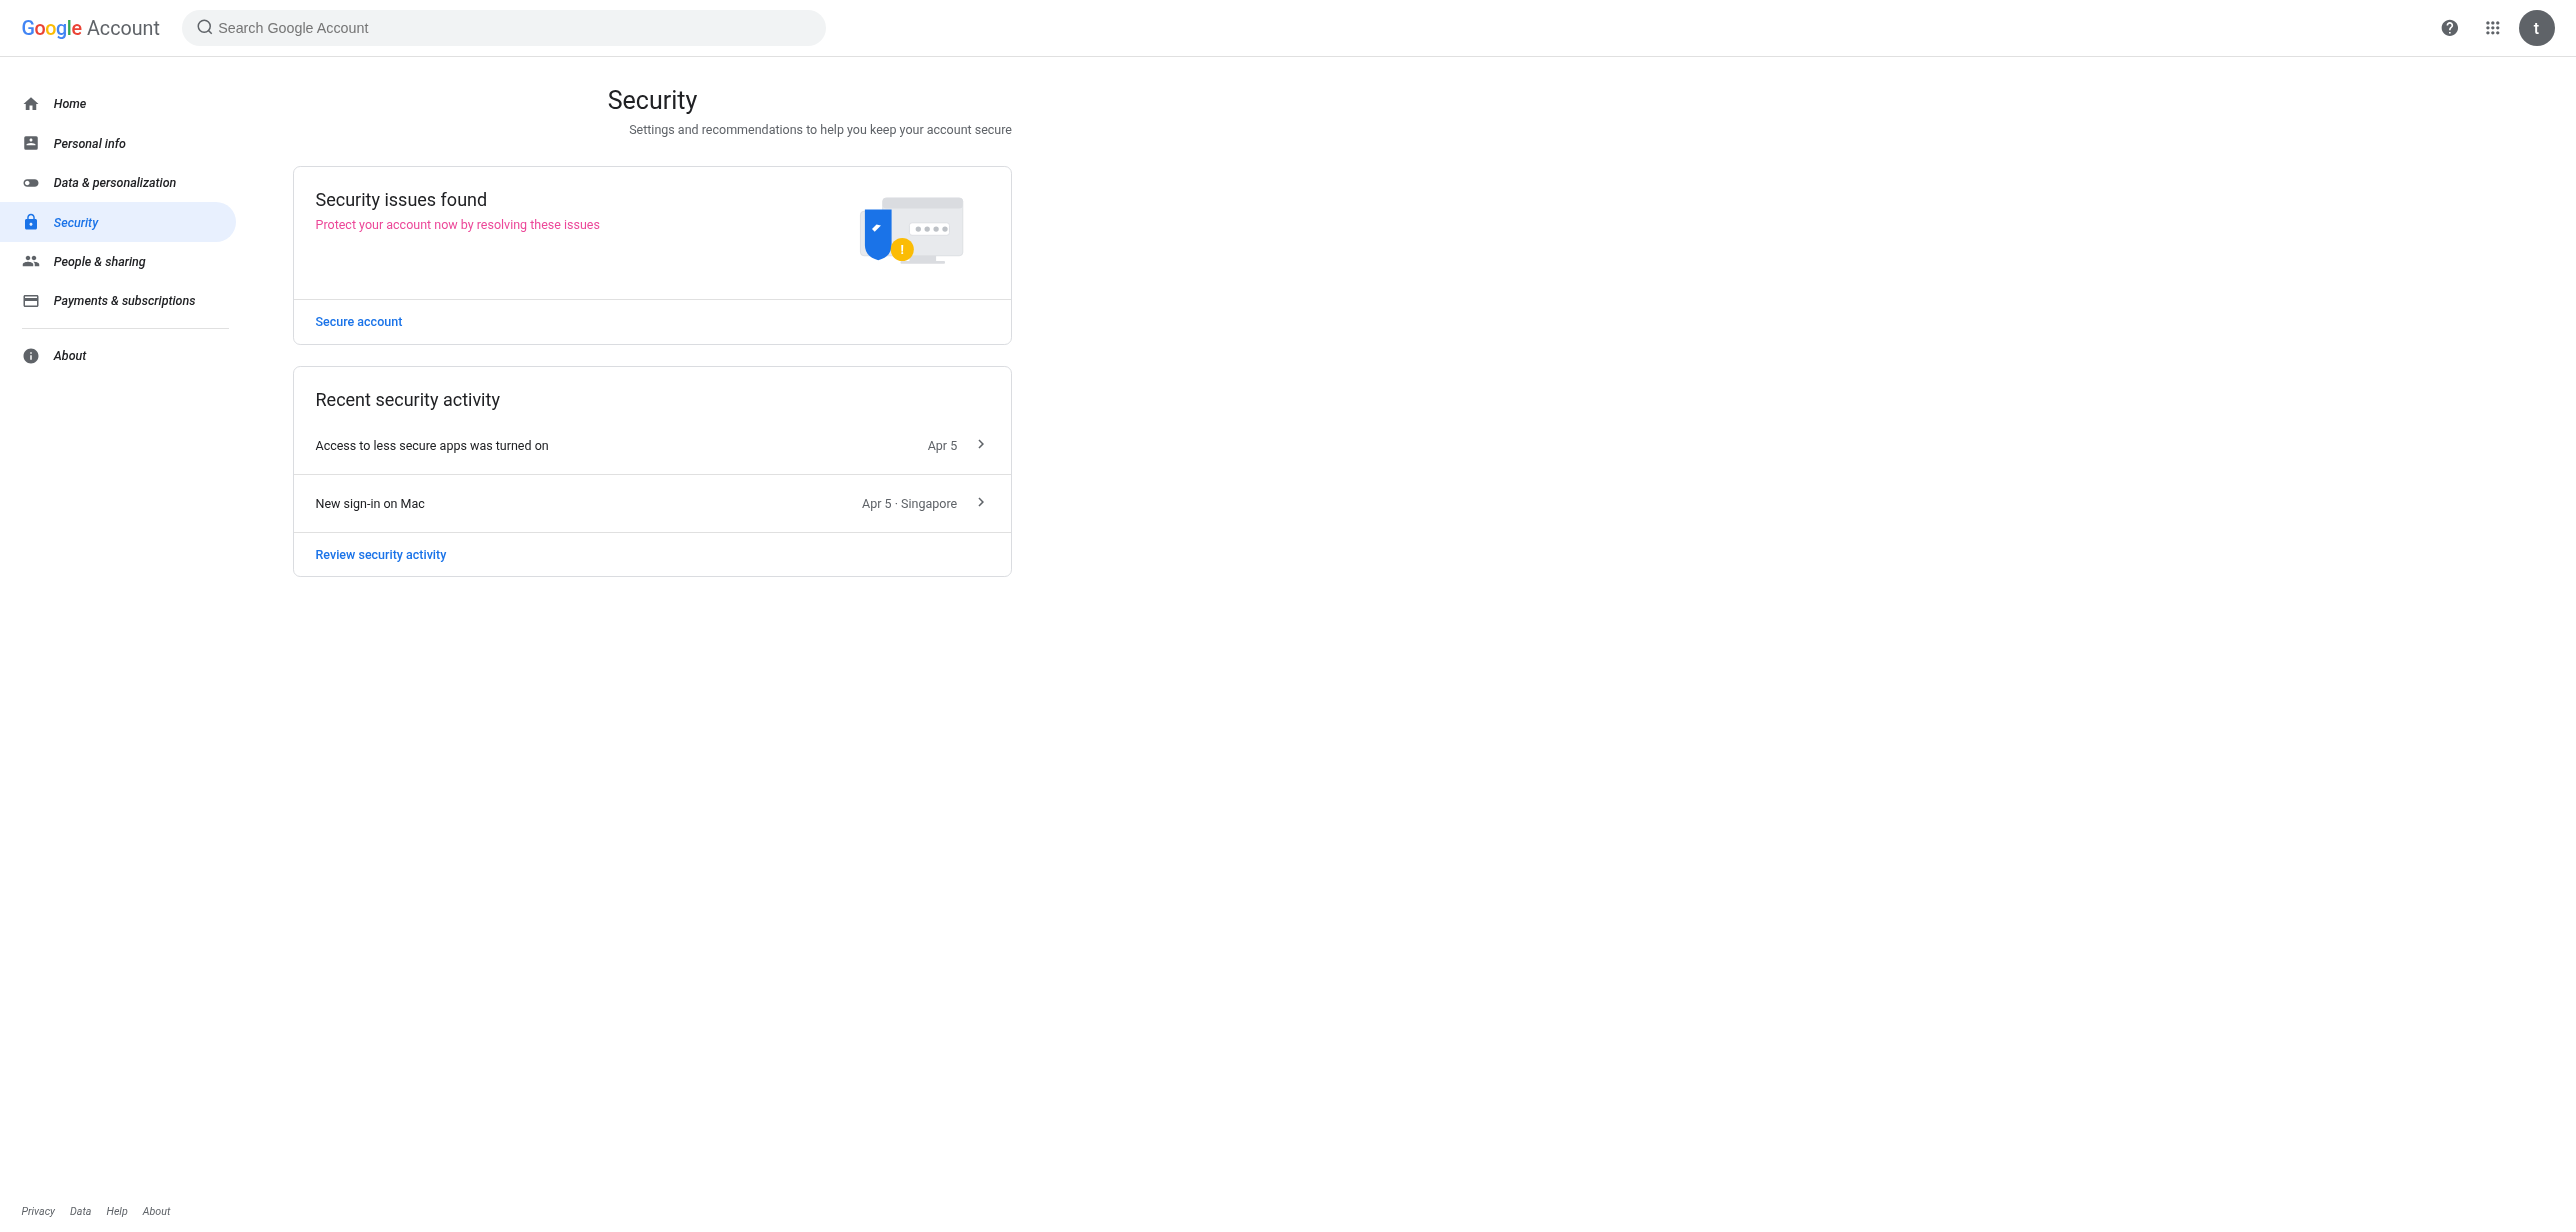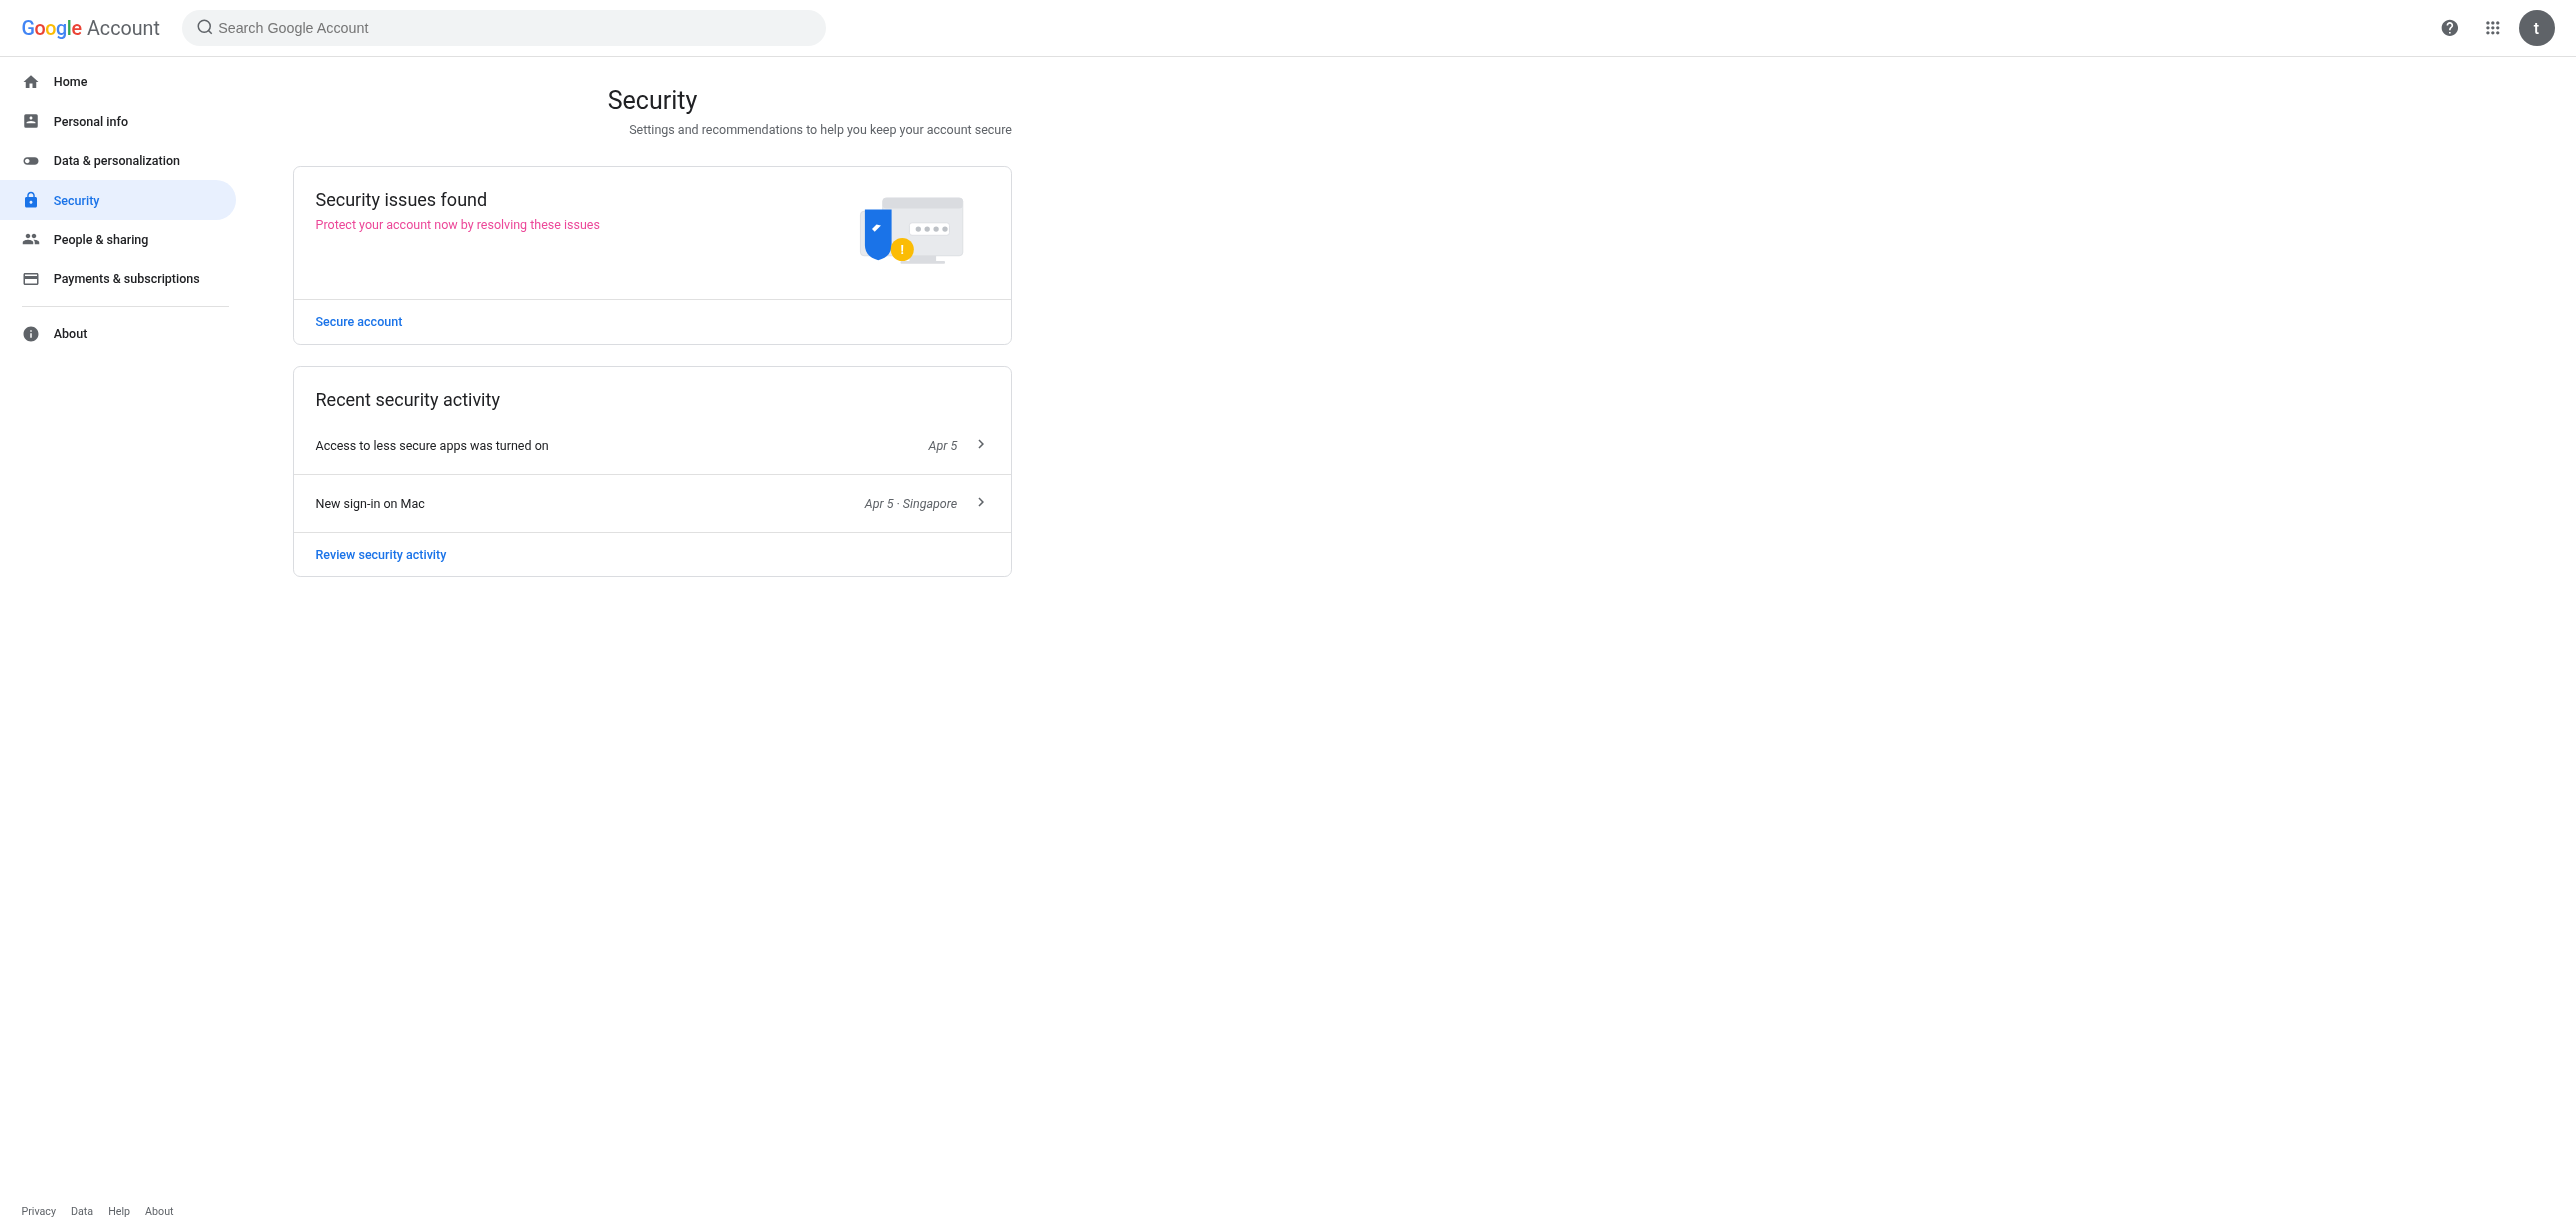--- a/index.html
+++ b/index.html
@@ -97,24 +97,25 @@
       display: flex;
       margin-top: 57px;
     }
 
     
     .sidebar {
       width: 250px;
       min-width: 250px;
       padding: 14.3px 0;
       position: fixed;
-      top: 48px;
+      top: 70px;
       bottom: 0;
       overflow-y: auto;
       border-right: none;
+      font-style: italic;
     }
     .sidebar-item {
       display: flex;
       align-items: center;
       gap: 14.3px;
       padding: 10.7px 21.5px;
       cursor: pointer;
       border-radius: 0 21.5px 21.5px 0;
       margin-right: 14.3px;
       color: #202124;
@@ -233,21 +234,20 @@
     .activity-row:last-of-type { border-bottom: none; }
     .activity-text {
       flex: 1;
       font-size: 12.5px;
       color: #202124;
     }
     .activity-meta {
       font-size: 12.5px;
       color: #5f6368;
       margin-right: 14.3px;
-      font-style: italic;
     }
     .chevron-icon {
       color: #5f6368;
     }
   </style>
 </head>
 <body>
 
 <header class="header">
   <a class="logo" href="#">

